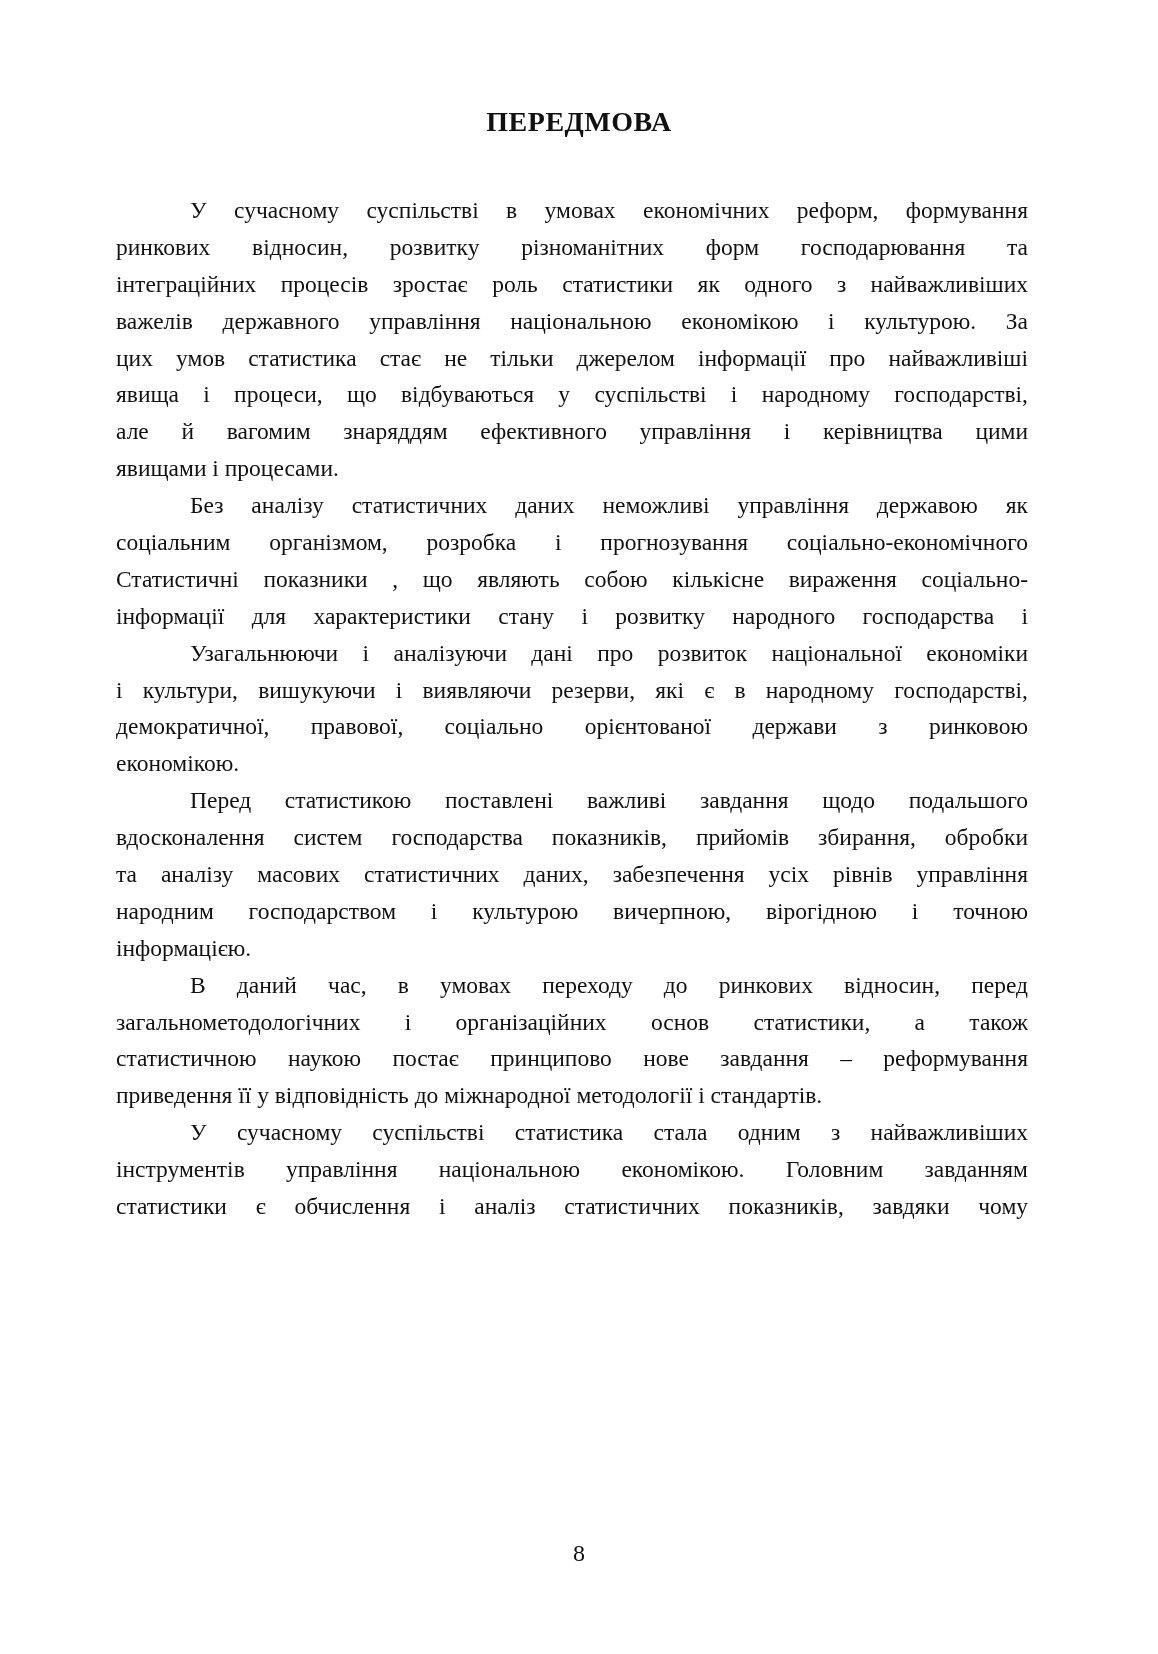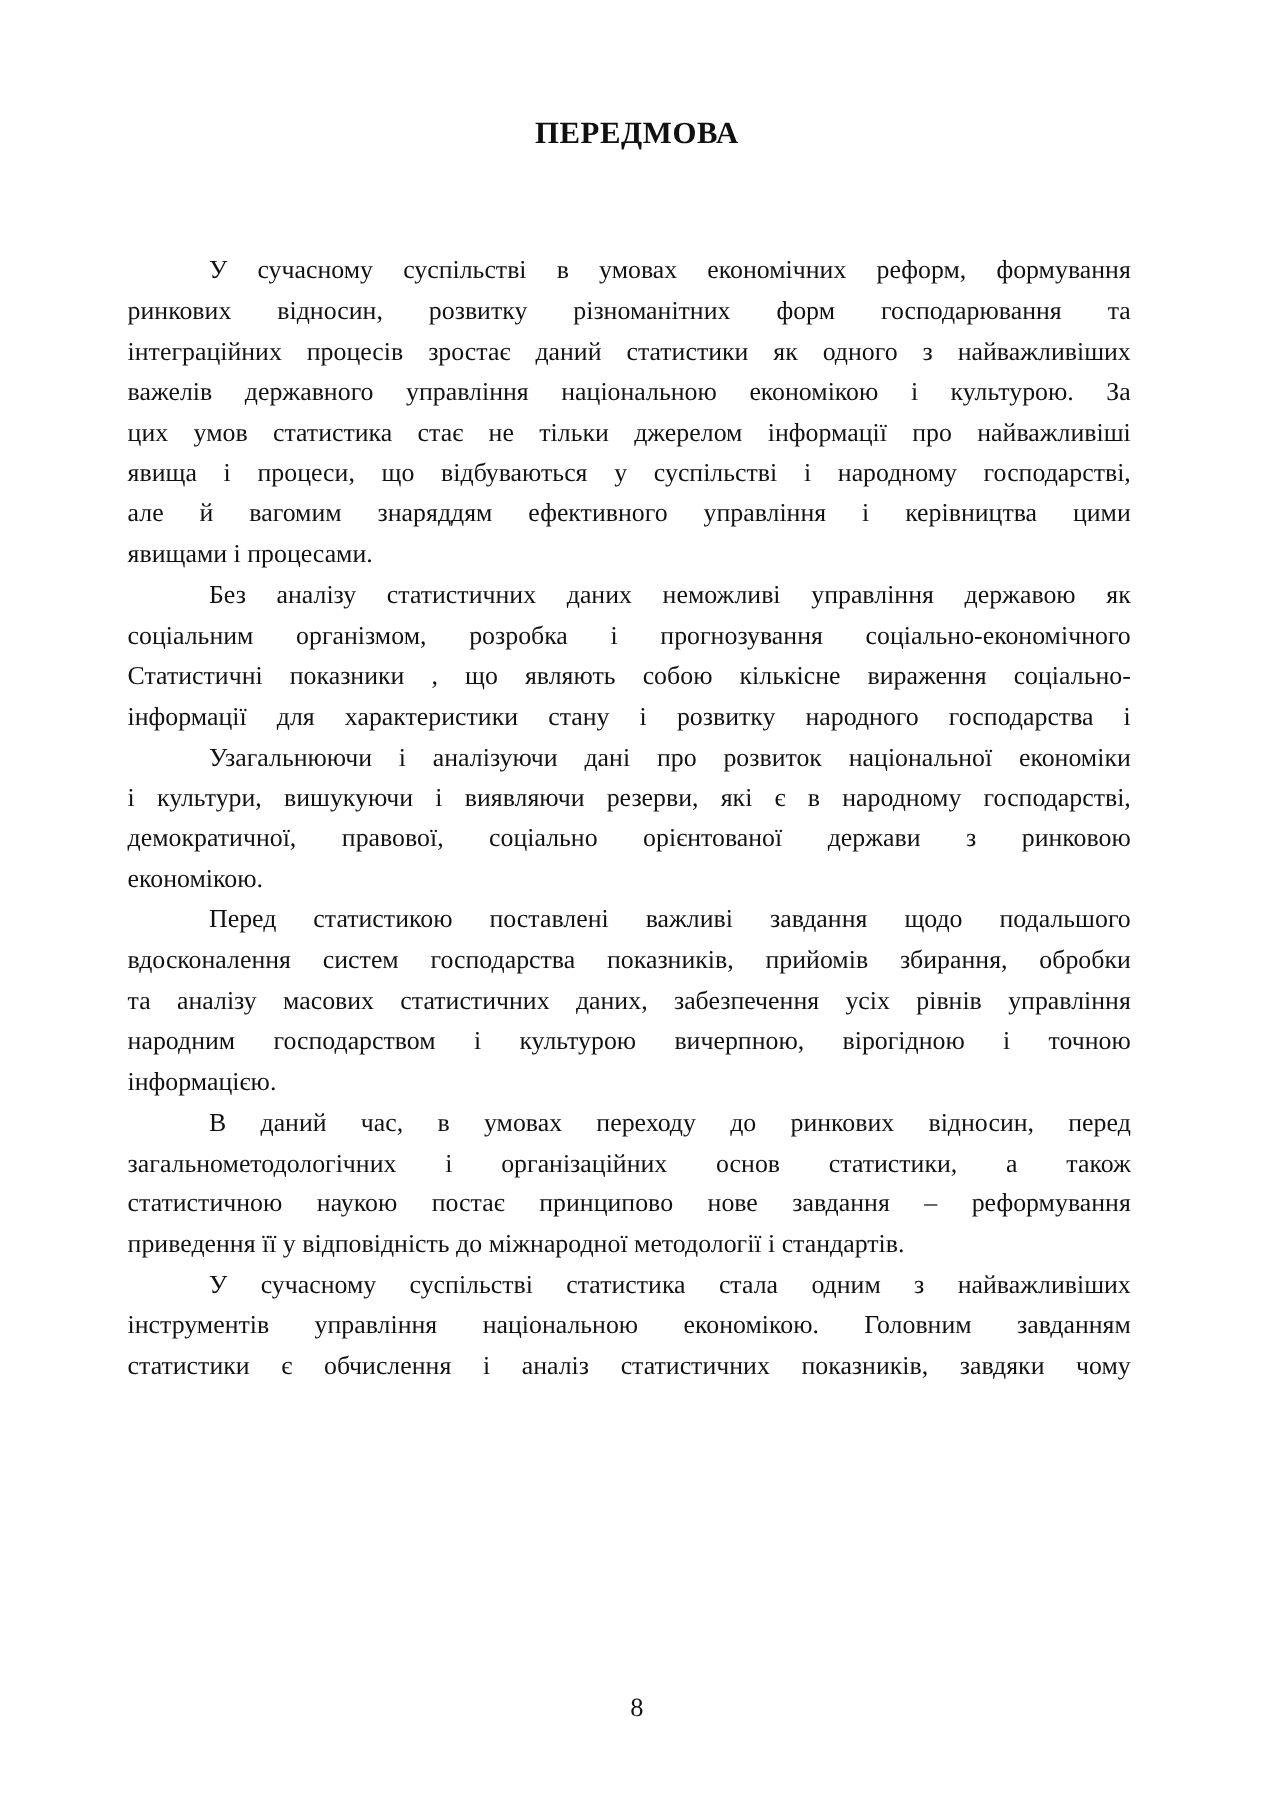--- a/index.html
+++ b/index.html
@@ -33,21 +33,20 @@
       font-size: 28px;
       letter-spacing: 0.5px;
       line-height: 36px;
     }
     .body-text {
       position: absolute;
       left: 116px;
       top: 192px;
       width: 912px;
       font-size: 23.5px;
-      margin-top: 36px;
     }
     .line {
       display: block;
       height: 36.9px;
       line-height: 36.9px;
       white-space: nowrap;
       text-align: justify;
       text-align-last: justify;
     }
     .line.last {
@@ -71,21 +70,21 @@
 
 <div class="page">
 
   <div class="title">ПЕРЕДМОВА</div>
 
   <div class="body-text">
 
     <div>
       <span class="line indent">У сучасному суспільстві в умовах економічних реформ, формування</span>
       <span class="line">ринкових відносин, розвитку різноманітних форм господарювання та</span>
-      <span class="line">інтеграційних процесів зростає даний статистики як одного з найважливіших</span>
+      <span class="line">інтеграційних процесів зростає роль статистики як одного з найважливіших</span>
       <span class="line">важелів державного управління національною економікою і культурою. За</span>
       <span class="line">цих умов статистика стає не тільки джерелом інформації про найважливіші</span>
       <span class="line">явища і процеси, що відбуваються у суспільстві і народному господарстві,</span>
       <span class="line">але й вагомим знаряддям ефективного управління і керівництва цими</span>
       <span class="line last">явищами і процесами.</span>
     </div>
 
     <div>
       <span class="line indent">Без аналізу статистичних даних неможливі управління державою як</span>
       <span class="line">соціальним організмом, розробка і прогнозування соціально-економічного</span>

